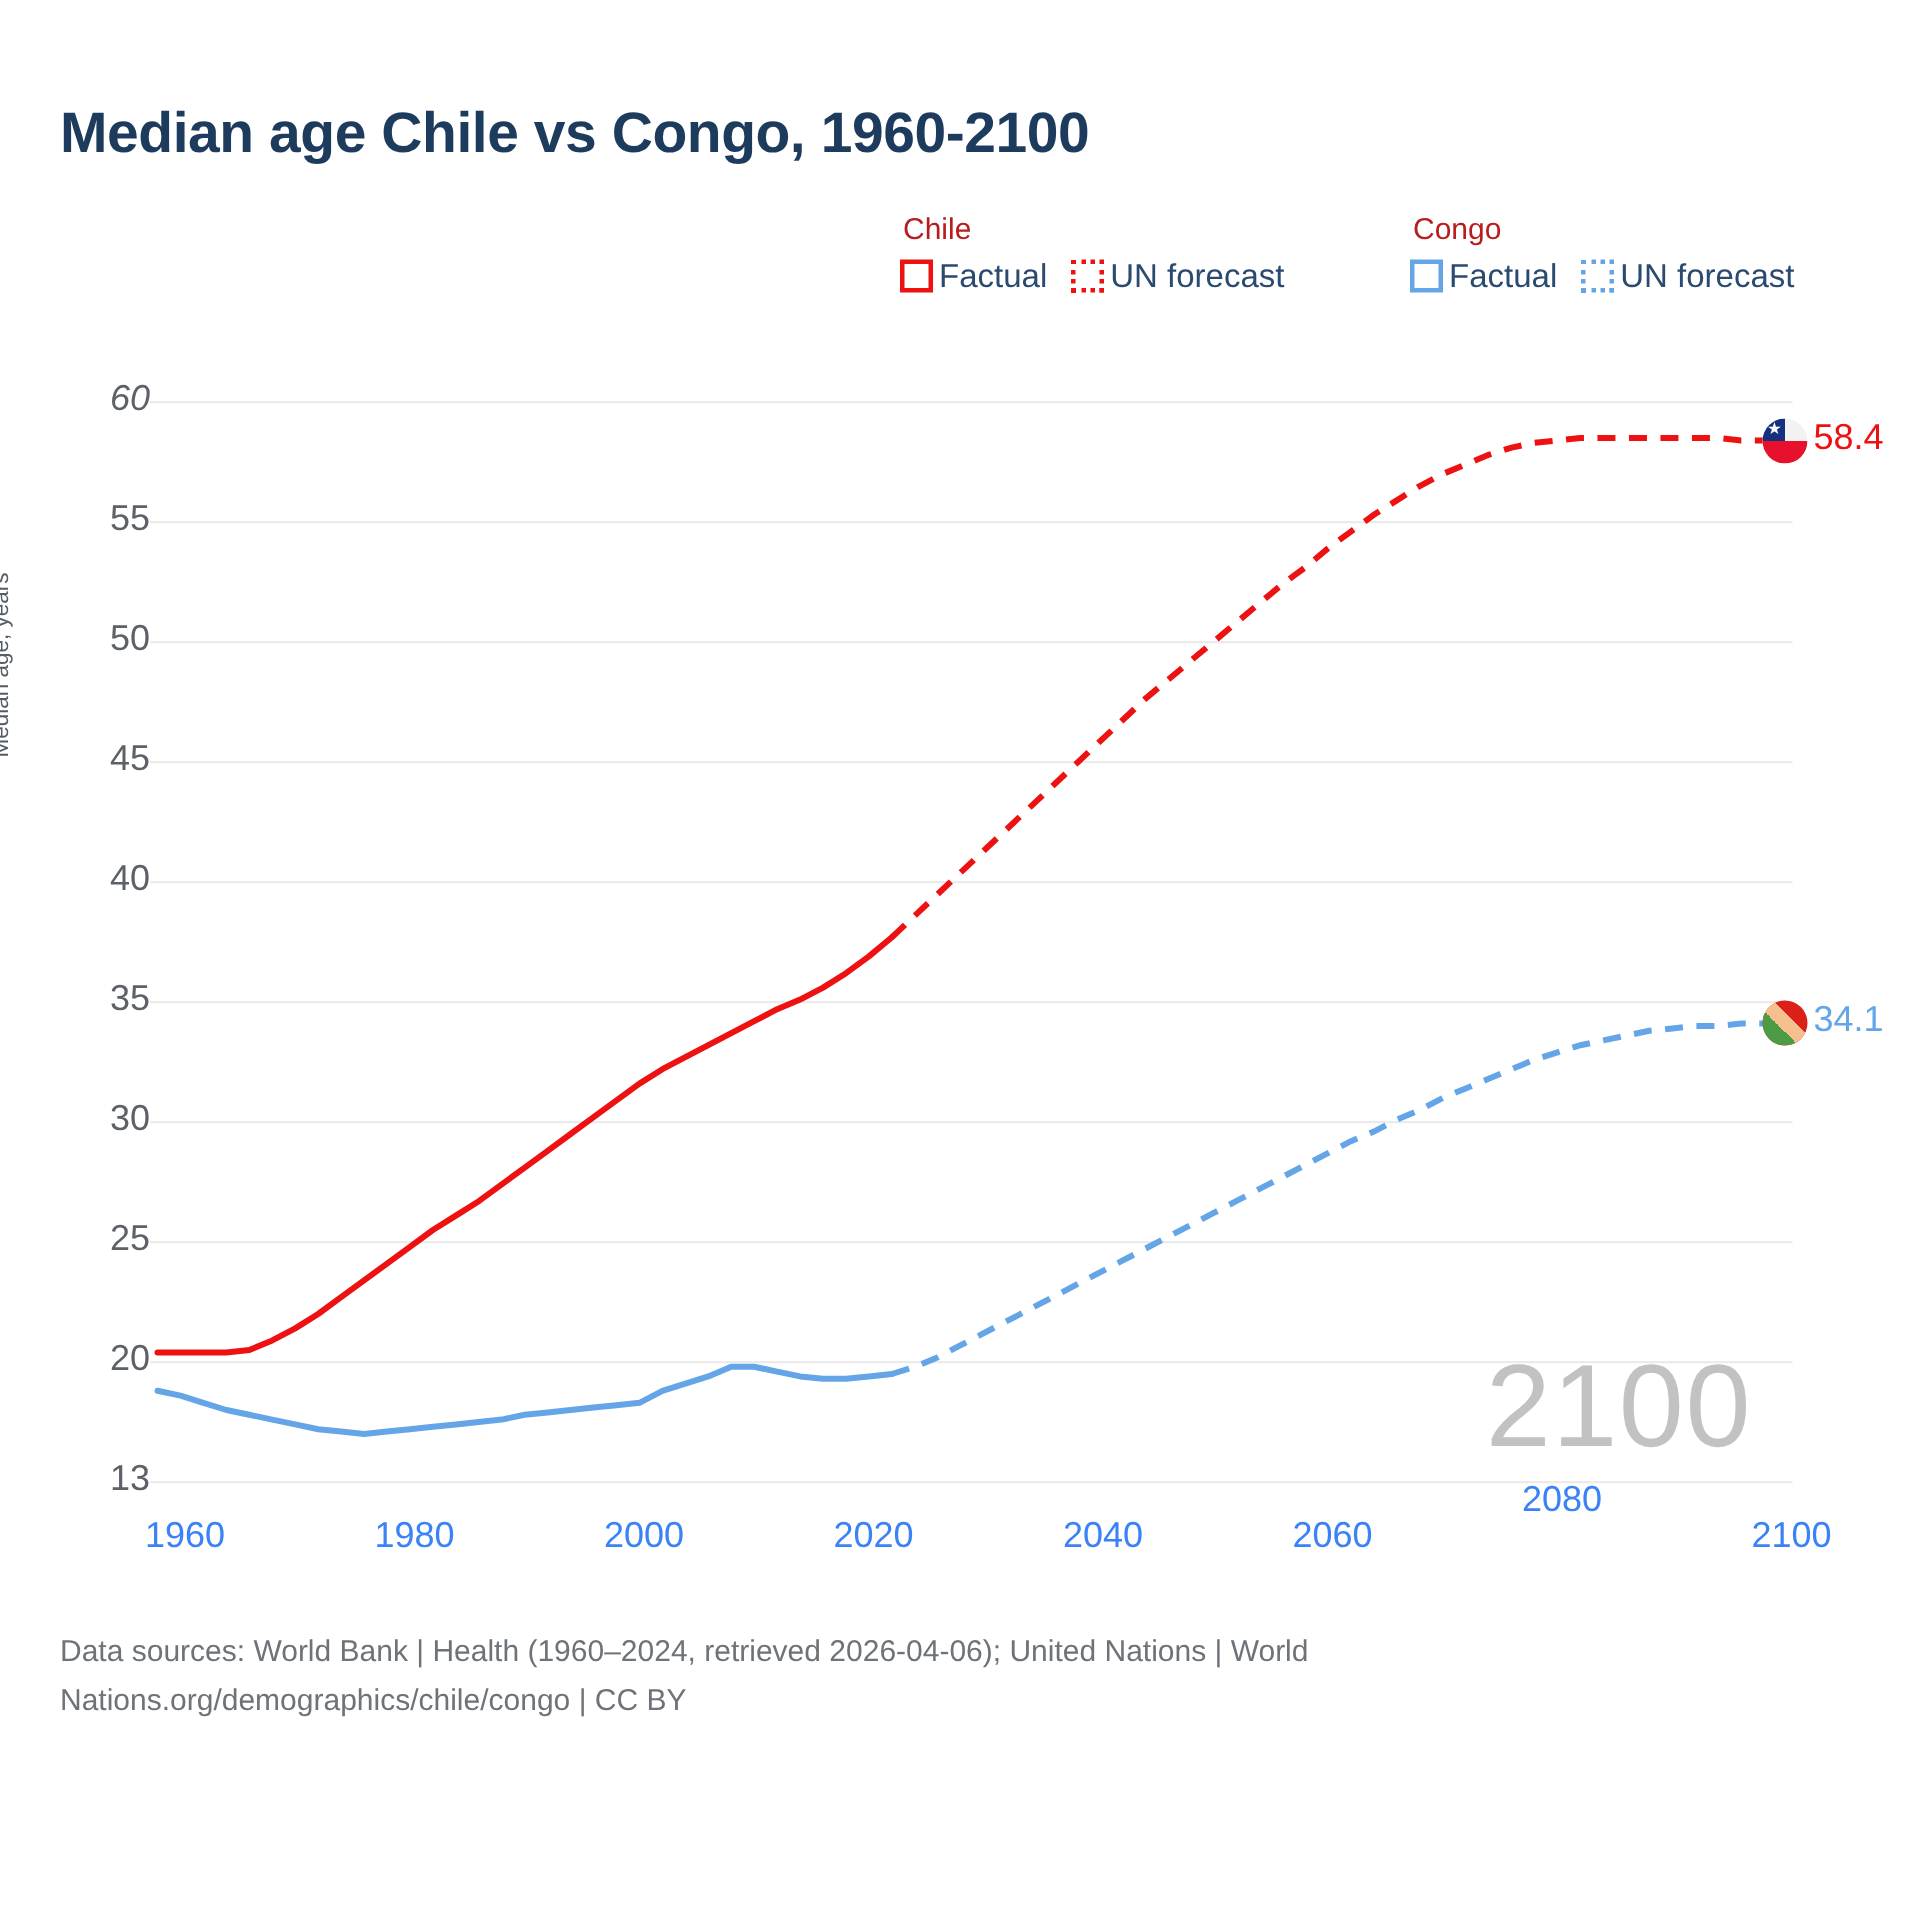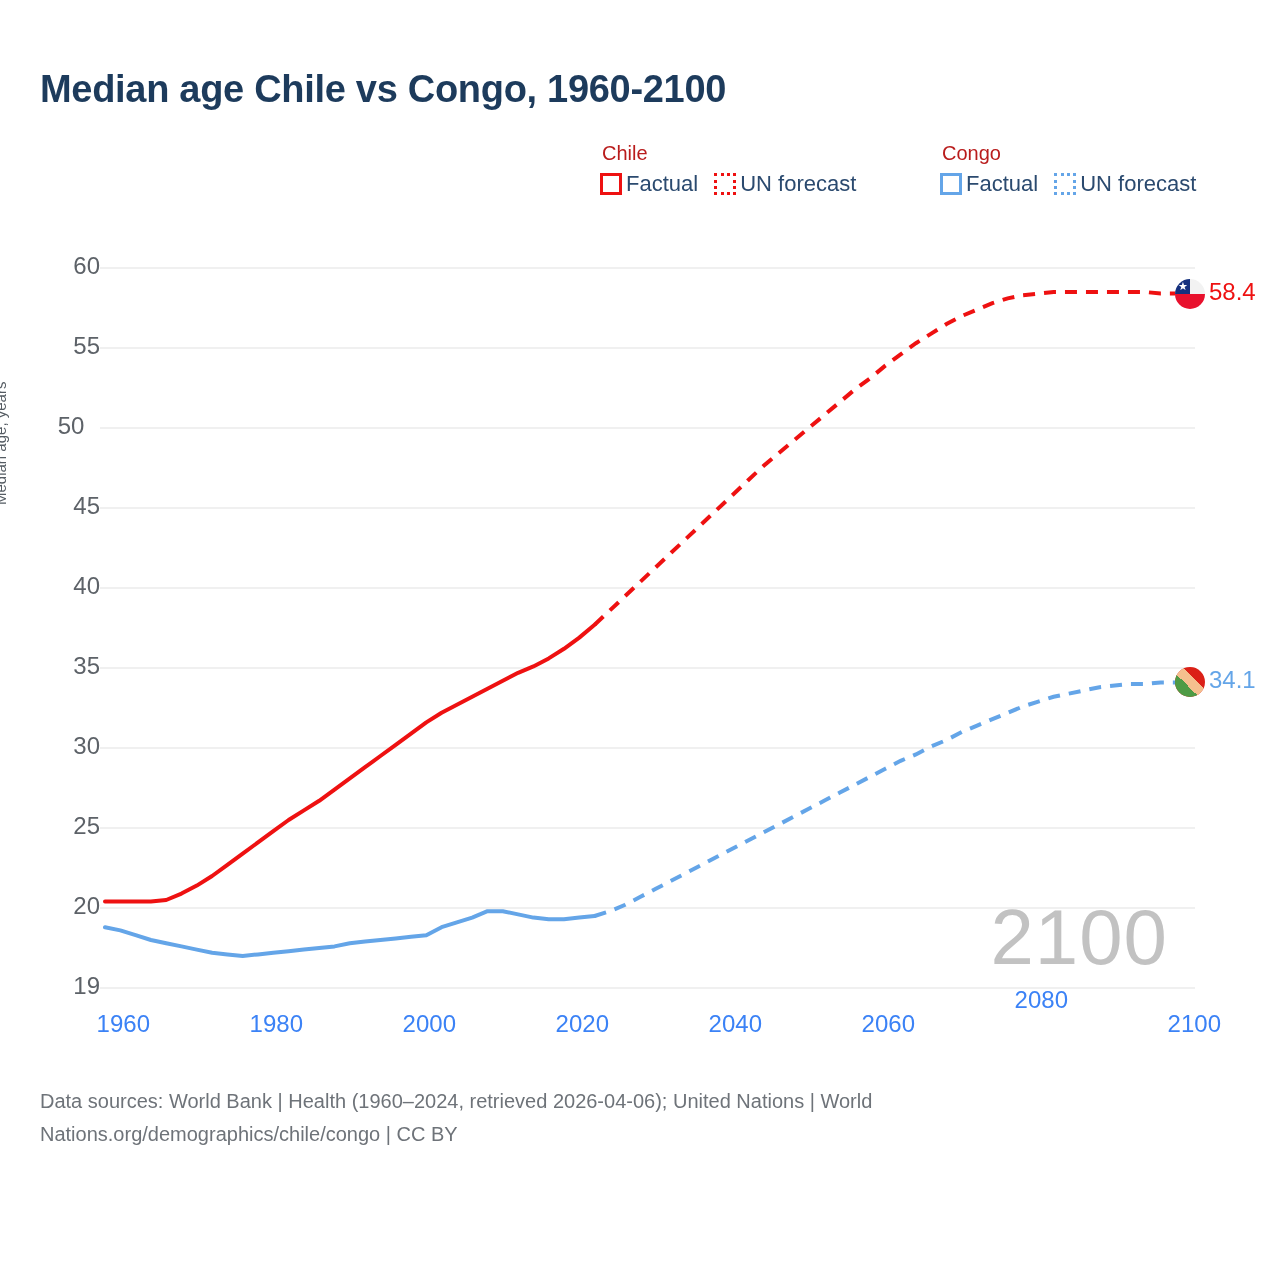--- a/index.html
+++ b/index.html
@@ -137,30 +137,30 @@
       <line x1="100" x2="1195" y1="508" y2="508" stroke="#ebebeb" stroke-width="1.5"></line>
       <line x1="100" x2="1195" y1="428" y2="428" stroke="#ebebeb" stroke-width="1.5"></line>
       <line x1="100" x2="1195" y1="348" y2="348" stroke="#ebebeb" stroke-width="1.5"></line>
       <line x1="100" x2="1195" y1="268" y2="268" stroke="#ebebeb" stroke-width="1.5"></line>
       <path d="M105.00 901.60 L120.30 901.60 L135.60 901.60 L150.90 901.60 L166.20 900.00 L181.50 893.60 L196.80 885.60 L212.10 876.00 L227.40 864.80 L242.70 853.60 L258.00 842.40 L273.30 831.20 L288.60 820.00 L303.90 810.40 L319.20 800.80 L334.50 789.60 L349.80 778.40 L365.10 767.20 L380.40 756.00 L395.70 744.80 L411.00 733.60 L426.30 722.40 L441.60 712.80 L456.90 704.80 L472.20 696.80 L487.50 688.80 L502.80 680.80 L518.10 672.80 L533.40 666.40 L548.70 658.40 L564.00 648.80 L579.30 637.60 L594.60 624.80" fill="none" stroke="#ee1111" stroke-width="4" stroke-linejoin="round" stroke-linecap="round"></path>
       <path d="M594.60 624.80 L609.90 610.40 L625.20 596.00 L640.50 581.60 L655.80 567.20 L671.10 552.80 L686.40 538.40 L701.70 524.00 L717.00 509.60 L732.30 495.20 L747.60 480.80 L762.90 466.40 L778.20 453.60 L793.50 440.80 L808.80 428.00 L824.10 415.20 L839.40 402.40 L854.70 389.60 L870.00 378.40 L885.30 365.60 L900.60 354.40 L915.90 343.20 L931.20 333.60 L946.50 324.00 L961.80 316.00 L977.10 309.60 L992.40 303.20 L1007.70 298.40 L1023.00 295.20 L1038.30 293.60 L1053.60 292.00 L1068.90 292.00 L1084.20 292.00 L1099.50 292.00 L1114.80 292.00 L1130.10 292.00 L1145.40 292.00 L1160.70 293.60 L1176.00 293.60" fill="none" stroke="#ee1111" stroke-width="4" stroke-dasharray="12 9" stroke-linecap="butt"></path>
       <path d="M105.00 927.20 L120.30 930.40 L135.60 935.20 L150.90 940.00 L166.20 943.20 L181.50 946.40 L196.80 949.60 L212.10 952.80 L227.40 954.40 L242.70 956.00 L258.00 954.40 L273.30 952.80 L288.60 951.20 L303.90 949.60 L319.20 948.00 L334.50 946.40 L349.80 943.20 L365.10 941.60 L380.40 940.00 L395.70 938.40 L411.00 936.80 L426.30 935.20 L441.60 927.20 L456.90 922.40 L472.20 917.60 L487.50 911.20 L502.80 911.20 L518.10 914.40 L533.40 917.60 L548.70 919.20 L564.00 919.20 L579.30 917.60 L594.60 916.00" fill="none" stroke="#64a5e8" stroke-width="4" stroke-linejoin="round" stroke-linecap="round"></path>
       <path d="M594.60 916.00 L609.90 911.20 L625.20 904.80 L640.50 896.80 L655.80 888.80 L671.10 880.80 L686.40 872.80 L701.70 864.80 L717.00 856.80 L732.30 848.80 L747.60 840.80 L762.90 832.80 L778.20 824.80 L793.50 816.80 L808.80 808.80 L824.10 800.80 L839.40 792.80 L854.70 784.80 L870.00 776.80 L885.30 768.80 L900.60 760.80 L915.90 754.40 L931.20 746.40 L946.50 740.00 L961.80 732.00 L977.10 725.60 L992.40 719.20 L1007.70 712.80 L1023.00 706.40 L1038.30 701.60 L1053.60 696.80 L1068.90 693.60 L1084.20 690.40 L1099.50 687.20 L1114.80 685.60 L1130.10 684.00 L1145.40 684.00 L1160.70 682.40 L1176.00 682.40" fill="none" stroke="#64a5e8" stroke-width="4" stroke-dasharray="12 9" stroke-linecap="butt"></path>
     </svg>
   <div id="ytick-layer">
-      <div class="ytick" style="left: 42px; top: 972px; position: absolute;">19</div>
+      <div class="ytick" style="left: 42px; top: 972px; position: absolute;">13</div>
       <div class="ytick" style="left: 42px; top: 892px; position: absolute;">20</div>
       <div class="ytick" style="left: 42px; top: 812px; position: absolute;">25</div>
       <div class="ytick" style="left: 42px; top: 732px; position: absolute;">30</div>
       <div class="ytick" style="left: 42px; top: 652px; position: absolute;">35</div>
       <div class="ytick" style="left: 42px; top: 572px; position: absolute;">40</div>
       <div class="ytick" style="left: 42px; top: 492px; position: absolute;">45</div>
-      <div class="ytick" style="left: 42px; top: 412px; position: absolute; text-align: center;">50</div>
+      <div class="ytick" style="left: 42px; top: 412px; position: absolute;">50</div>
       <div class="ytick" style="left: 42px; top: 332px; position: absolute;">55</div>
-      <div class="ytick" style="left: 42px; top: 252px; position: absolute;">60</div>
+      <div class="ytick" style="left: 42px; top: 252px; position: absolute; font-style: italic;">60</div>
     </div>
   <div id="xtick-layer">
       <div class="xtick" style="left: 60px; top: 1010px; position: absolute;">1960</div>
       <div class="xtick" style="left: 213px; top: 1010px; position: absolute;">1980</div>
       <div class="xtick" style="left: 366px; top: 1010px; position: absolute;">2000</div>
       <div class="xtick" style="left: 519px; top: 1010px; position: absolute;">2020</div>
       <div class="xtick" style="left: 672px; top: 1010px; position: absolute;">2040</div>
       <div class="xtick" style="left: 825px; top: 1010px; position: absolute;">2060</div>
       <div class="xtick" style="left: 978px; top: 986px; position: absolute;">2080</div>
       <div class="xtick" style="left: 1131px; top: 1010px; position: absolute;">2100</div>

